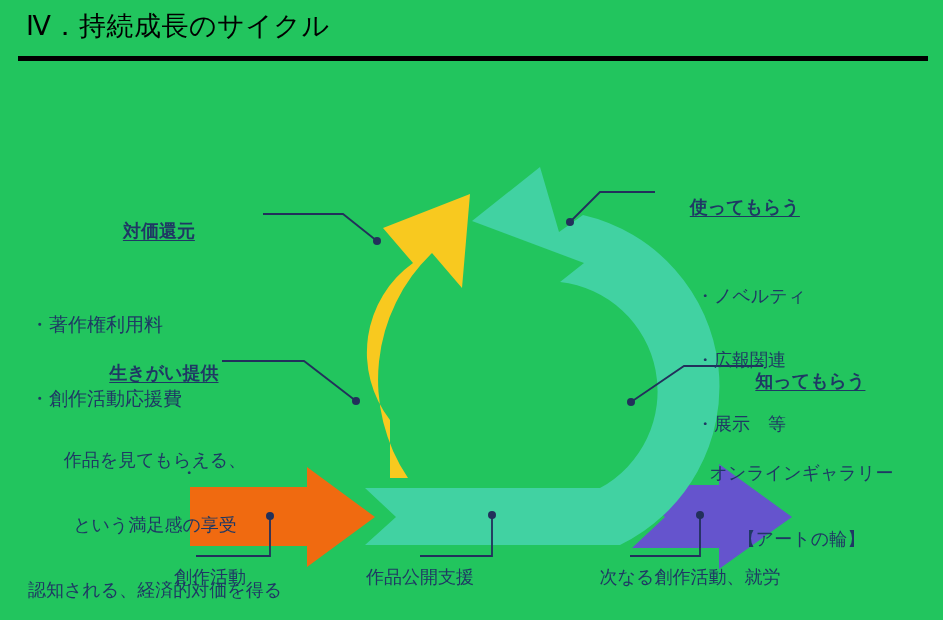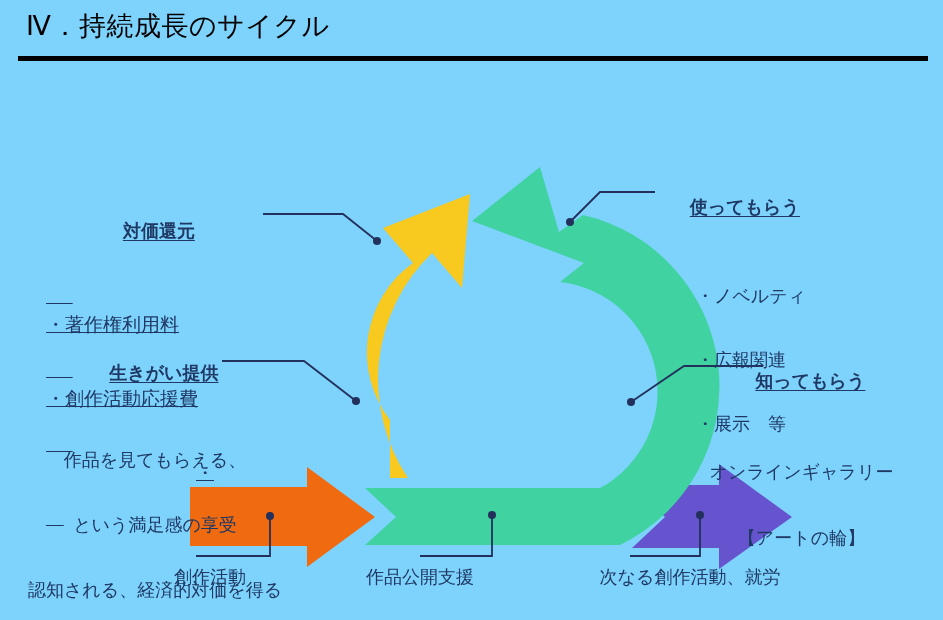--- a/index.html
+++ b/index.html
@@ -1,21 +1,21 @@
 <!DOCTYPE html>
 <html><head>
 <meta charset="utf-8">
 <style>
   html,body{margin:0;padding:0;}
   body{
     width:943px;height:620px;background:#ffffff;
     font-family:"Liberation Sans","DejaVu Sans",sans-serif;
     overflow:hidden;position:relative;
   }
-  #slide{position:absolute;left:0;top:0;width:943px;height:620px;background:#7dd3fc;}
+  #slide{position:absolute;left:0;top:0;width:943px;height:620px;background:#22c55e;}
 
   
   .title{
     position:absolute;left:26px;top:8px;
     font-size:27px;line-height:36px;color:#000000;
     letter-spacing:.5px;white-space:pre;
   }
   .title-rule{
     position:absolute;left:18px;top:56px;width:910px;height:5px;
     background:#000000;
@@ -30,39 +30,39 @@
     font-weight:bold;font-size:18px;line-height:26px;
     color:#1F3864;text-decoration:underline;
     text-underline-offset:3px;white-space:pre;
   }
   .bd{font-size:19px;line-height:30px;color:#1F3864;white-space:pre;}
   .bd-s{font-size:18px;line-height:28px;color:#1F3864;white-space:pre;}
 
   
   #blk-taika{left:0px;top:200px;width:300px;text-align:center;}
   #blk-taika .hd{display:inline-block;}
-  #blk-taika .lines{margin-top:8px;text-align:left;padding-left:46px;text-decoration:underline;}
+  #blk-taika .lines{margin-top:8px;text-align:left;padding-left:30px;}
   #blk-taika .lines div{line-height:38px;}
   #blk-taika .tiny{font-size:18px;line-height:20px;padding-left:150px;}
 
   
   #blk-ikigai{left:0px;top:342px;width:310px;text-align:center;}
   #blk-ikigai .lines{margin-top:6px;}
   #blk-ikigai .lines div{line-height:29px;}
 
   
   #blk-tsukatte{left:660px;top:176px;width:283px;text-align:left;}
   #blk-tsukatte .hd{margin-left:12px;}
   #blk-tsukatte .lines{margin-top:8px;}
   #blk-tsukatte .l0{line-height:32px;}
   #blk-tsukatte .li{line-height:28px;padding-left:36px;}
 
   
   #blk-shitte{left:660px;top:350px;width:283px;text-align:center;}
-  #blk-shitte .lines{margin-top:10px;font-family:Liberation Mono, monospace;}
+  #blk-shitte .lines{margin-top:10px;}
   #blk-shitte .lines div{line-height:30px;}
 
   
   .cap{position:absolute;font-size:18px;line-height:26px;color:#1F3864;
        white-space:pre;text-align:center;}
   #cap-sousaku{left:130px;top:564px;width:160px;}
   #cap-kokai{left:325px;top:564px;width:190px;}
   #cap-tsugi{left:540px;top:564px;width:300px;}
 </style>
 </head>

